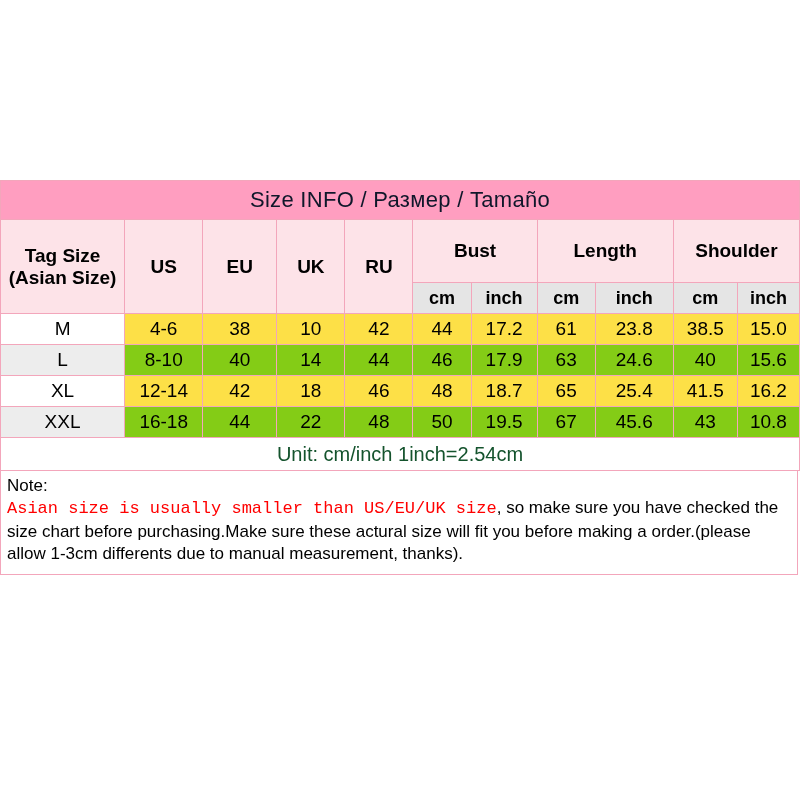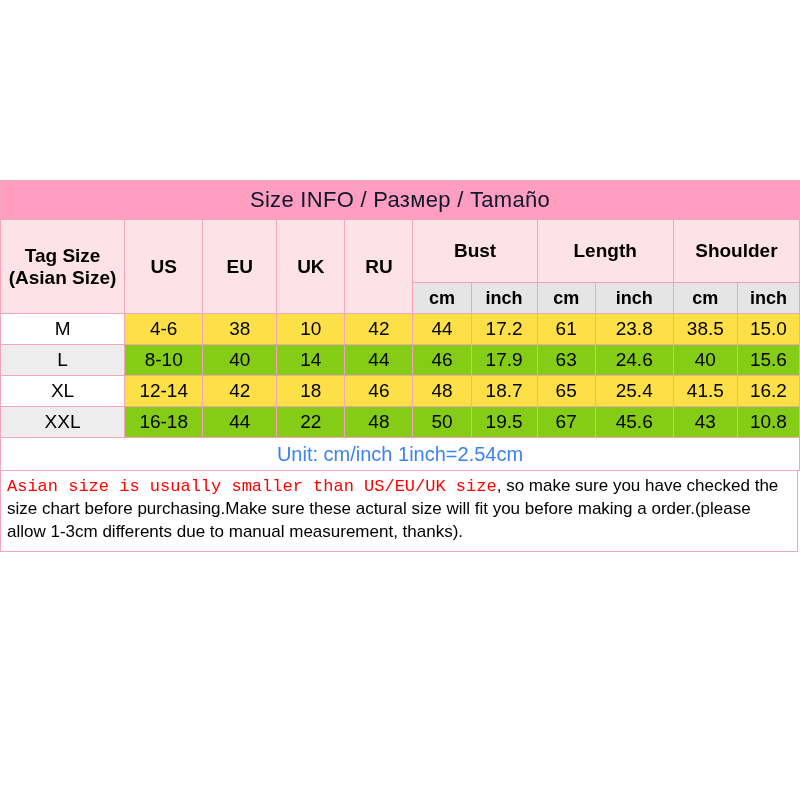--- a/index.html
+++ b/index.html
@@ -73,21 +73,21 @@
     font-size: 19px;
     color: #000000;
   }
   .data-row.odd td { background: #fde047; }
   .data-row.even td { background: #84cc16; }
   .data-row td.first-col { background: #ffffff; }
   .data-row.even td.first-col { background: #ededed; }
   .unit-row td {
     background: #ffffff;
     height: 32px;
-    color: #3b82f6;
+    color: #14532d;
     font-size: 20px;
     text-align: center;
     border-top: 1px solid #f3a6bb;
   }
   .note-box {
     width: 798px;
     box-sizing: border-box;
     border: 1px solid #f3a6bb;
     border-top: none;
     background: #ffffff;
@@ -199,16 +199,17 @@
         <td>10.8</td>
       </tr>
 
       <tr class="unit-row">
         <td colspan="11">Unit: cm/inch 1inch=2.54cm</td>
       </tr>
     </tbody>
       </table>
 
     <div class="note-box">
+      <div>Note:</div>
       <div><span class="note-red">Asian size is usually smaller than US/EU/UK size</span><span>, so make sure you have checked the size chart before purchasing.Make sure these actural size will fit you before making a order.(please allow 1-3cm differents due to manual measurement, thanks).</span></div>
     </div>
   </div>
 </div>
 
 </body></html>

